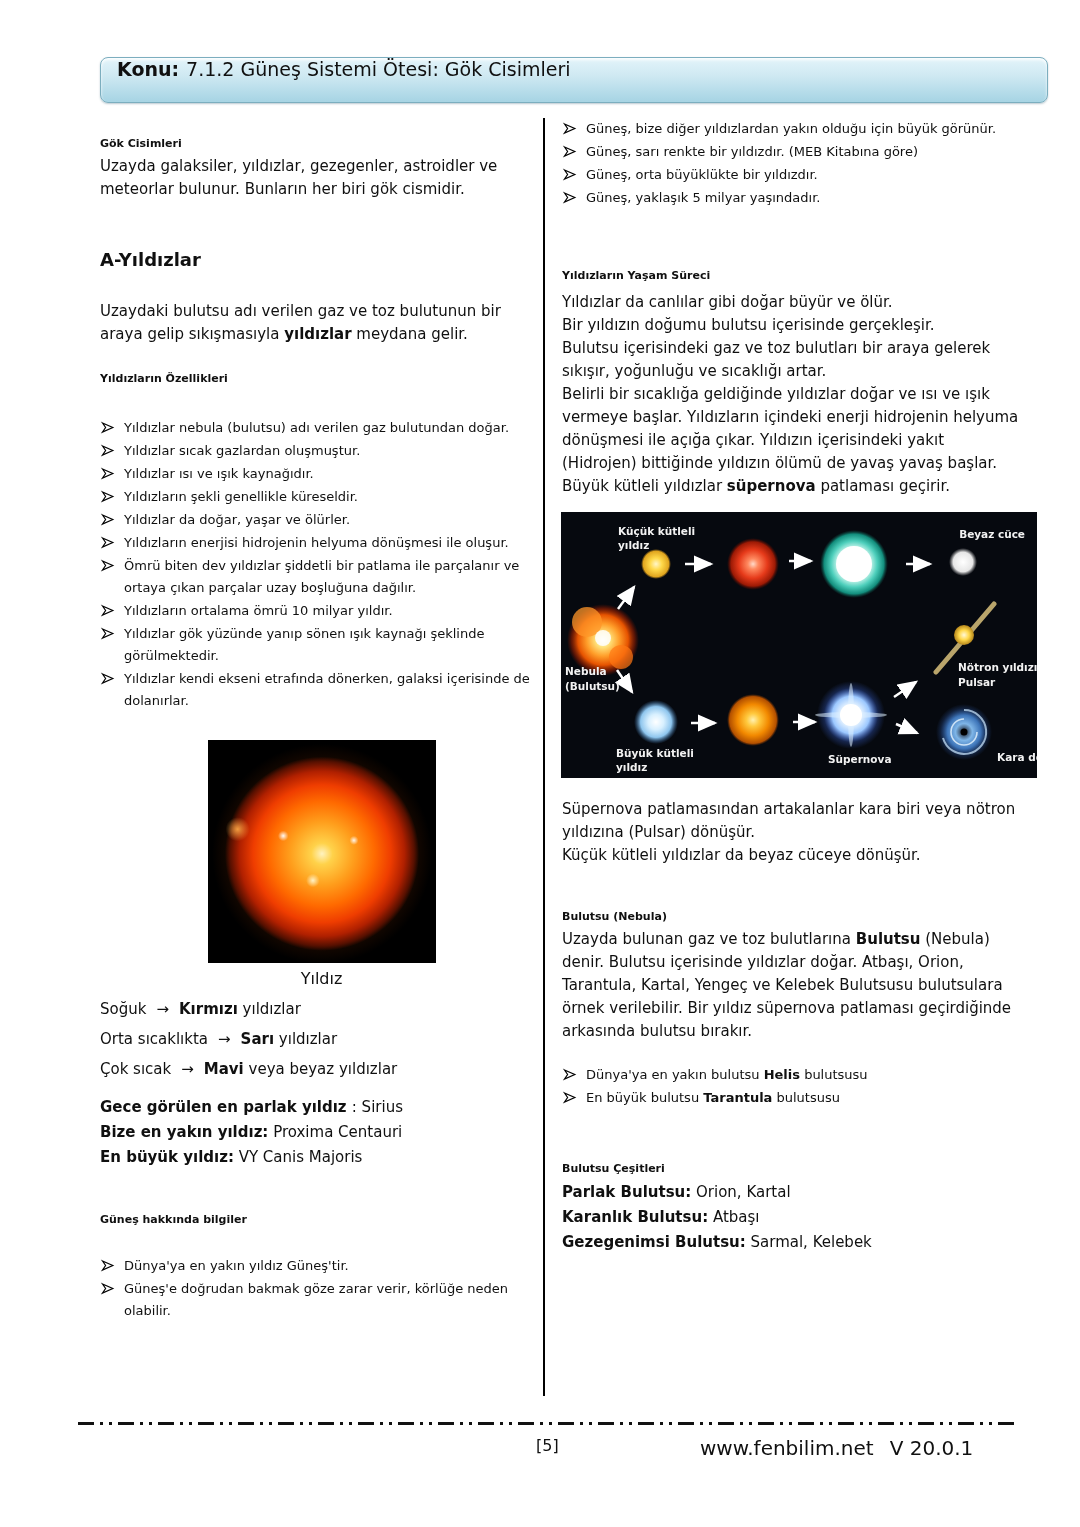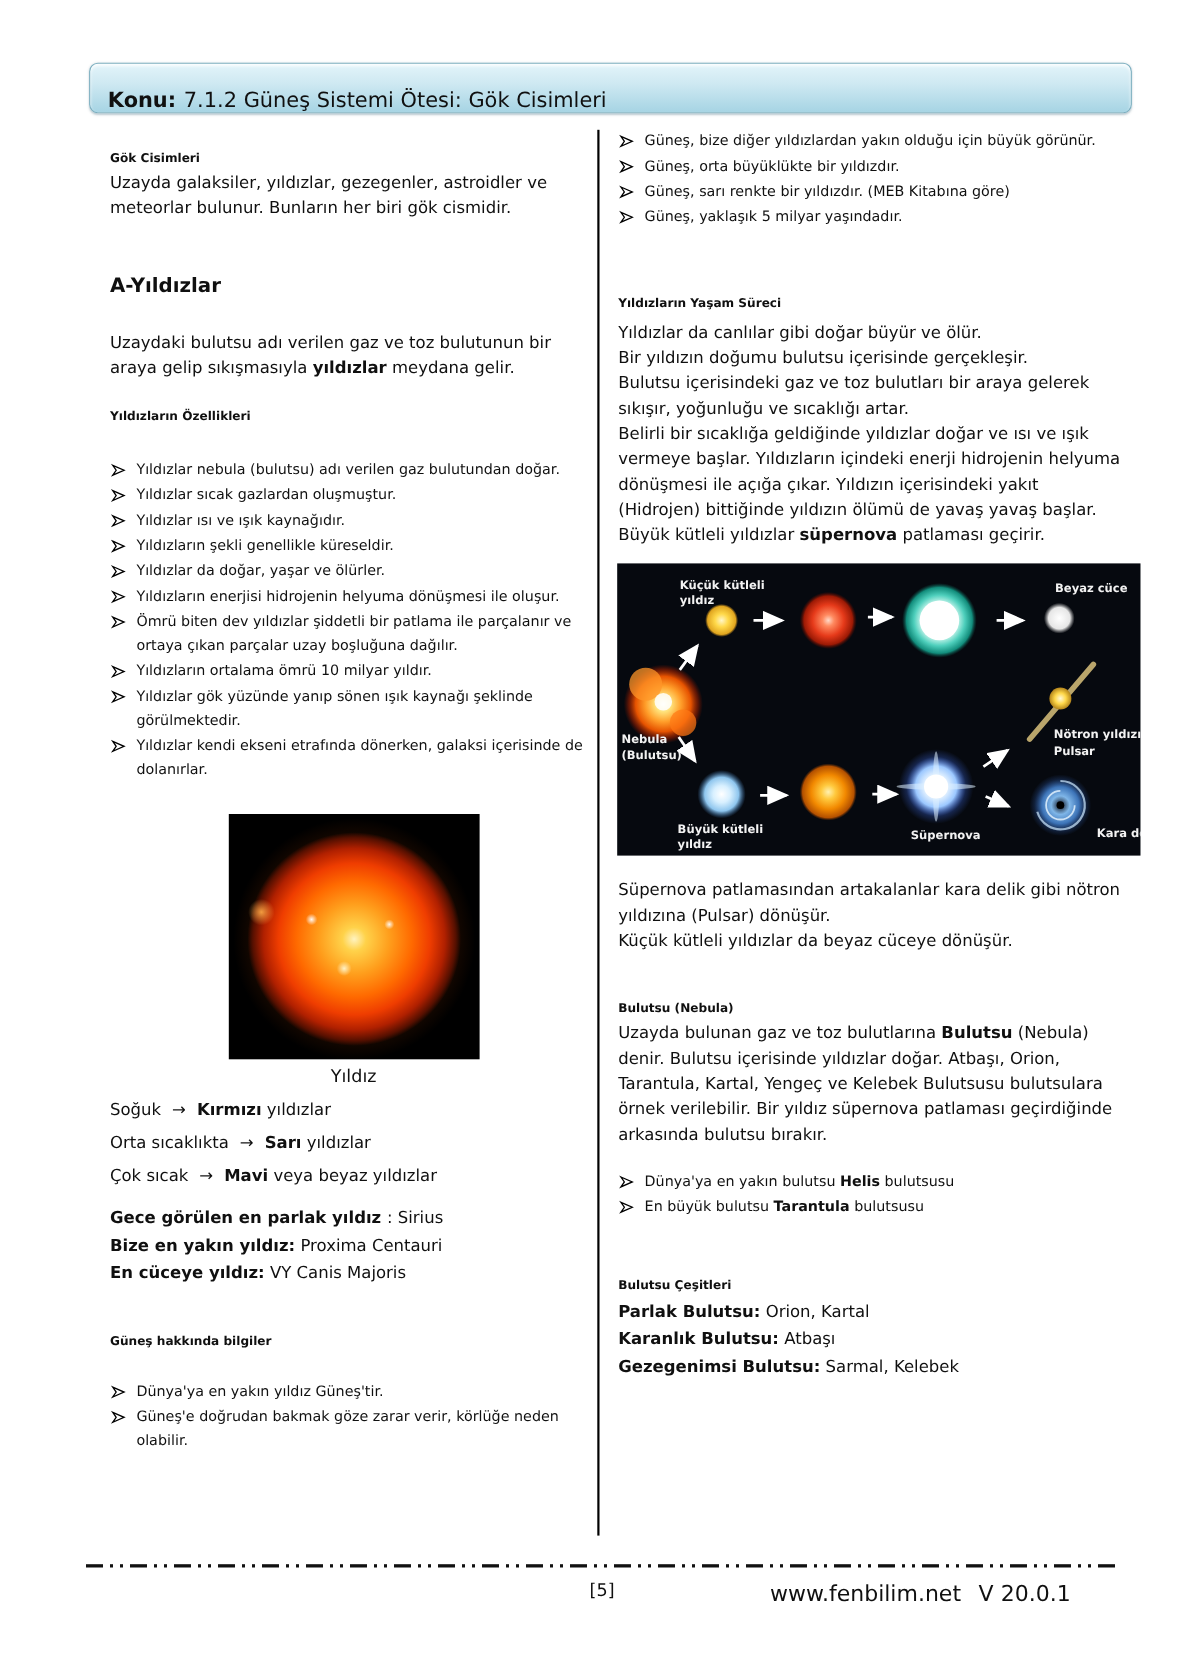--- a/index.html
+++ b/index.html
@@ -1,23 +1,23 @@
 <!DOCTYPE html>
 <html><head>
 <meta charset="utf-8">
 <style>
   html,body{margin:0;padding:0;background:#fff;}
   #page{position:relative;width:1080px;height:1527px;background:#ffffff;
         font-family:"DejaVu Sans",sans-serif;color:#101010;overflow:hidden;}
 
   
-  .banner{position:absolute;left:81px;top:57px;width:930px;height:44px;border-radius:8px;
+  .banner{position:absolute;left:100px;top:57px;width:930px;height:44px;border-radius:8px;
           background:linear-gradient(180deg,#e3f4fa 0%,#cfe9f2 40%,#a6d4e4 100%);
           border:1px solid #7caebf;box-shadow:inset 0 2px 3px rgba(255,255,255,.9), 0 1px 2px rgba(60,100,120,.35);
-          display:flex;align-items:flex-end;padding-left:16px;font-size:19px;}
+          display:flex;align-items:flex-start;padding-left:16px;font-size:19px;}
   .banner b{font-weight:bold;}
   .banner .t{margin-left:7px;}
 
   
   .col{position:absolute;}
   .col-left{left:100px;top:132px;width:443px;}
   .col-right{left:562px;top:118px;width:458px;}
   .divider{position:absolute;left:543px;top:118px;width:2px;height:1278px;background:#000;}
 
   .h{font-weight:bold;font-size:11px;line-height:23px;}
@@ -146,21 +146,21 @@
 
     <div class="mt10">
       <p class="body temp"><span>Soğuk</span><span class="arr">→</span><b>Kırmızı</b><span> yıldızlar</span></p>
       <p class="body temp"><span>Orta sıcaklıkta</span><span class="arr">→</span><b>Sarı</b><span> yıldızlar</span></p>
       <p class="body temp"><span>Çok sıcak</span><span class="arr">→</span><b>Mavi</b><span> veya beyaz yıldızlar</span></p>
     </div>
 
     <div class="mt14">
       <p class="fact"><b>Gece görülen en parlak yıldız </b><span>: Sirius</span></p>
       <p class="fact"><b>Bize en yakın yıldız:</b><span> Proxima Centauri</span></p>
-      <p class="fact"><b>En cüceye yıldız:</b><span> VY Canis Majoris</span></p>
+      <p class="fact"><b>En büyük yıldız:</b><span> VY Canis Majoris</span></p>
     </div>
 
     <div class="h mt38">Güneş hakkında bilgiler</div>
     <div class="list mt24">
       <div class="li">
           <svg class="mk" width="13" height="13" viewBox="0 0 13 13">
             <path d="M1.5 2 L11.8 6.5 L1.5 11 L4.6 6.5 Z" fill="#fff" stroke="#000" stroke-width="1.2"></path>
           </svg>
           <span>Dünya'ya en yakın yıldız Güneş'tir.</span>
         </div>
@@ -178,27 +178,27 @@
       <div class="li">
           <svg class="mk" width="13" height="13" viewBox="0 0 13 13">
             <path d="M1.5 2 L11.8 6.5 L1.5 11 L4.6 6.5 Z" fill="#fff" stroke="#000" stroke-width="1.2"></path>
           </svg>
           <span>Güneş, bize diğer yıldızlardan yakın olduğu için büyük görünür.</span>
         </div>
       <div class="li">
           <svg class="mk" width="13" height="13" viewBox="0 0 13 13">
             <path d="M1.5 2 L11.8 6.5 L1.5 11 L4.6 6.5 Z" fill="#fff" stroke="#000" stroke-width="1.2"></path>
           </svg>
+          <span>Güneş, sarı renkte bir yıldızdır. (MEB Kitabına göre)</span>
+        </div>
+      <div class="li">
+          <svg class="mk" width="13" height="13" viewBox="0 0 13 13">
+            <path d="M1.5 2 L11.8 6.5 L1.5 11 L4.6 6.5 Z" fill="#fff" stroke="#000" stroke-width="1.2"></path>
+          </svg>
           <span>Güneş, orta büyüklükte bir yıldızdır.</span>
-        </div>
-      <div class="li">
-          <svg class="mk" width="13" height="13" viewBox="0 0 13 13">
-            <path d="M1.5 2 L11.8 6.5 L1.5 11 L4.6 6.5 Z" fill="#fff" stroke="#000" stroke-width="1.2"></path>
-          </svg>
-          <span>Güneş, sarı renkte bir yıldızdır. (MEB Kitabına göre)</span>
         </div>
       <div class="li">
           <svg class="mk" width="13" height="13" viewBox="0 0 13 13">
             <path d="M1.5 2 L11.8 6.5 L1.5 11 L4.6 6.5 Z" fill="#fff" stroke="#000" stroke-width="1.2"></path>
           </svg>
           <span>Güneş, yaklaşık 5 milyar yaşındadır.</span>
         </div>
     </div>
 
     <div class="h mt55">Yıldızların Yaşam Süreci</div>
@@ -332,21 +332,21 @@
         <text class="dlabel" x="4" y="178">(Bulutsu)</text>
         <text class="dlabel" x="55" y="245">Büyük kütleli</text>
         <text class="dlabel" x="55" y="259">yıldız</text>
         <text class="dlabel" x="267" y="251">Süpernova</text>
         <text class="dlabel" x="397" y="159">Nötron yıldızı /</text>
         <text class="dlabel" x="397" y="174">Pulsar</text>
         <text class="dlabel" x="436" y="249">Kara delik</text>
       </svg>
     </div>
 
-    <p class="body mt20">Süpernova patlamasından artakalanlar kara delik gibi nötron yıldızına (Pulsar) dönüşür.</p>
+    <p class="body mt20">Süpernova patlamasından artakalanlar kara biri veya nötron yıldızına (Pulsar) dönüşür.</p>
     <p class="body">Küçük kütleli yıldızlar da beyaz cüceye dönüşür.</p>
 
     <div class="h mt38">Bulutsu (Nebula)</div>
     <p class="body"><span>Uzayda bulunan gaz ve toz bulutlarına </span><b>Bulutsu</b><span> (Nebula) denir. Bulutsu içerisinde yıldızlar doğar. Atbaşı, Orion, Tarantula, Kartal, Yengeç ve Kelebek Bulutsusu bulutsulara örnek verilebilir. Bir yıldız süpernova patlaması geçirdiğinde arkasında bulutsu bırakır.</span></p>
 
     <div class="list mt21">
       <div class="li">
           <svg class="mk" width="13" height="13" viewBox="0 0 13 13">
             <path d="M1.5 2 L11.8 6.5 L1.5 11 L4.6 6.5 Z" fill="#fff" stroke="#000" stroke-width="1.2"></path>
           </svg>

